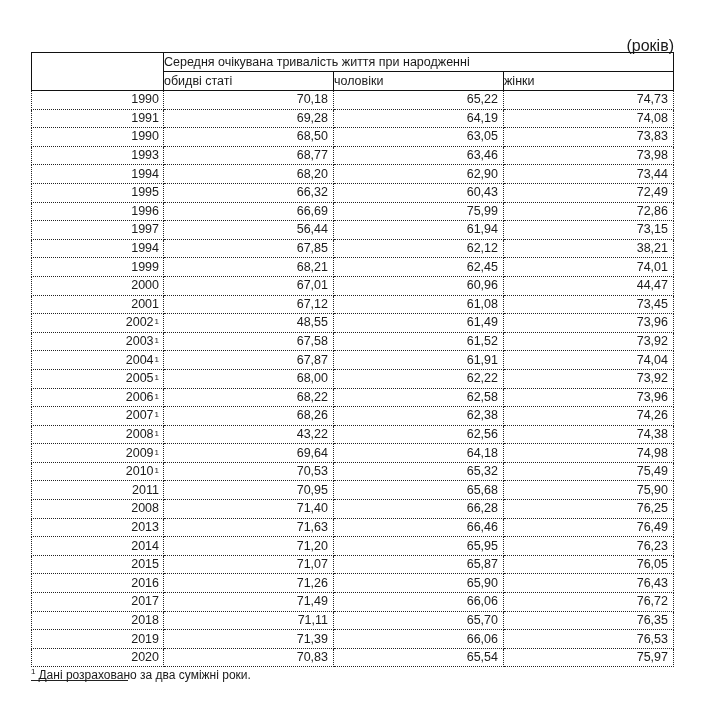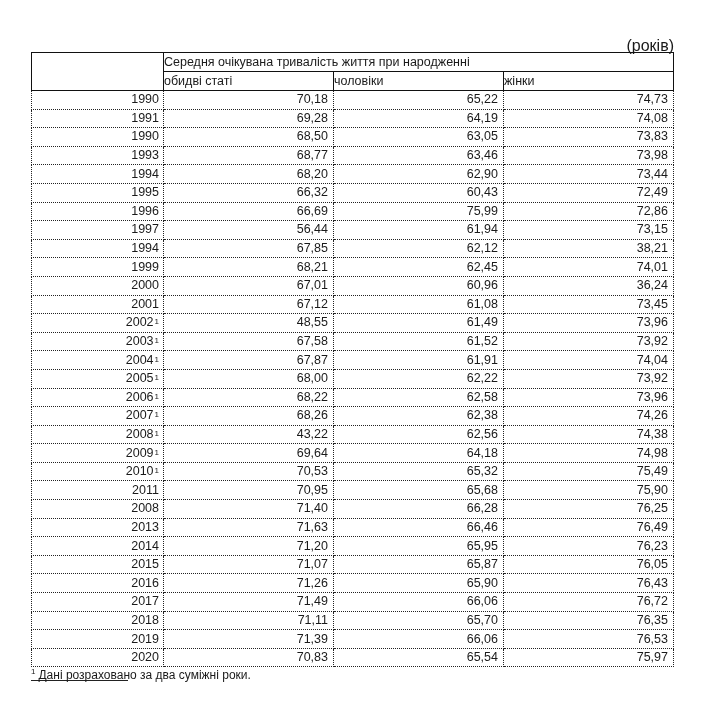--- a/index.html
+++ b/index.html
@@ -170,21 +170,21 @@
       <tr>
         <td class="year"><span>1999</span></td>
         <td class="num">68,21</td>
         <td class="num">62,45</td>
         <td class="num">74,01</td>
       </tr>
       <tr>
         <td class="year"><span>2000</span></td>
         <td class="num">67,01</td>
         <td class="num">60,96</td>
-        <td class="num">36,24</td>
+        <td class="num">44,47</td>
       </tr>
       <tr>
         <td class="year"><span>2001</span></td>
         <td class="num">67,12</td>
         <td class="num">61,08</td>
         <td class="num">73,45</td>
       </tr>
       <tr>
         <td class="year"><span>2002</span><sup class="fn">1</sup></td>
         <td class="num">48,55</td>

